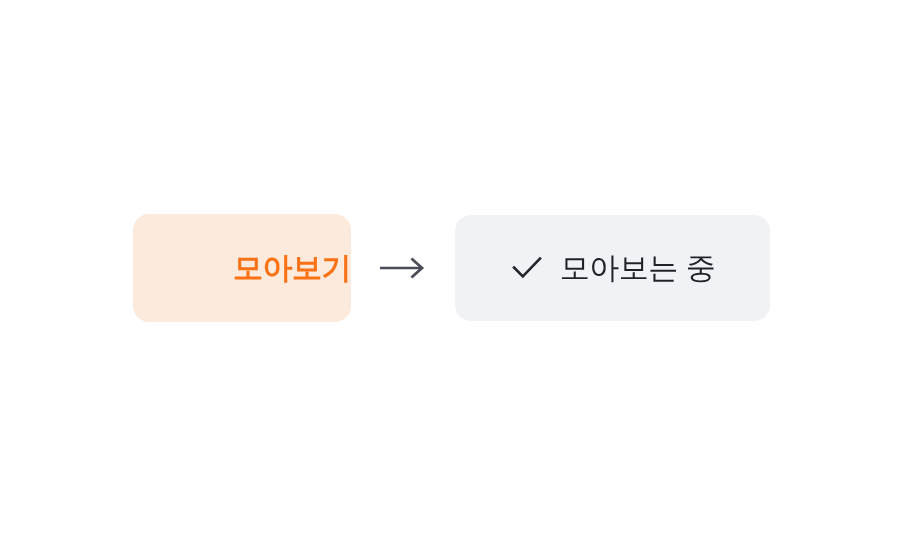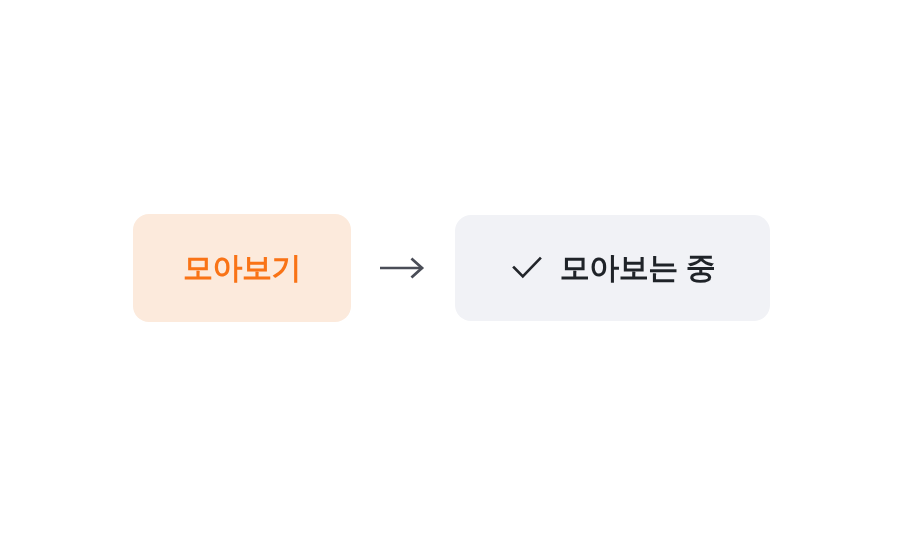--- a/index.html
+++ b/index.html
@@ -35,21 +35,21 @@
 
   
   .btn-collect {
     width: 218px;
     height: 108px;
     border: none;
     border-radius: 16px;
     background: #fceadc;
     display: flex;
     align-items: center;
-    justify-content: center;
+    justify-content: flex-end;
     cursor: pointer;
     padding: 0;
     box-sizing: border-box;
   }
 
   .btn-collect-label {
     font-size: 30px;
     font-weight: 700;
     color: #f97316;
     letter-spacing: -0.5px;
@@ -86,21 +86,21 @@
     box-sizing: border-box;
   }
 
   .check-icon {
     display: block;
     flex: 0 0 auto;
   }
 
   .btn-collecting-label {
     font-size: 30px;
-    font-weight: 700;
+    font-weight: 400;
     color: #1f2328;
     letter-spacing: -0.5px;
     line-height: 1;
     white-space: nowrap;
   }
 </style>
 </head>
 <body>
 
 <div class="stage">

